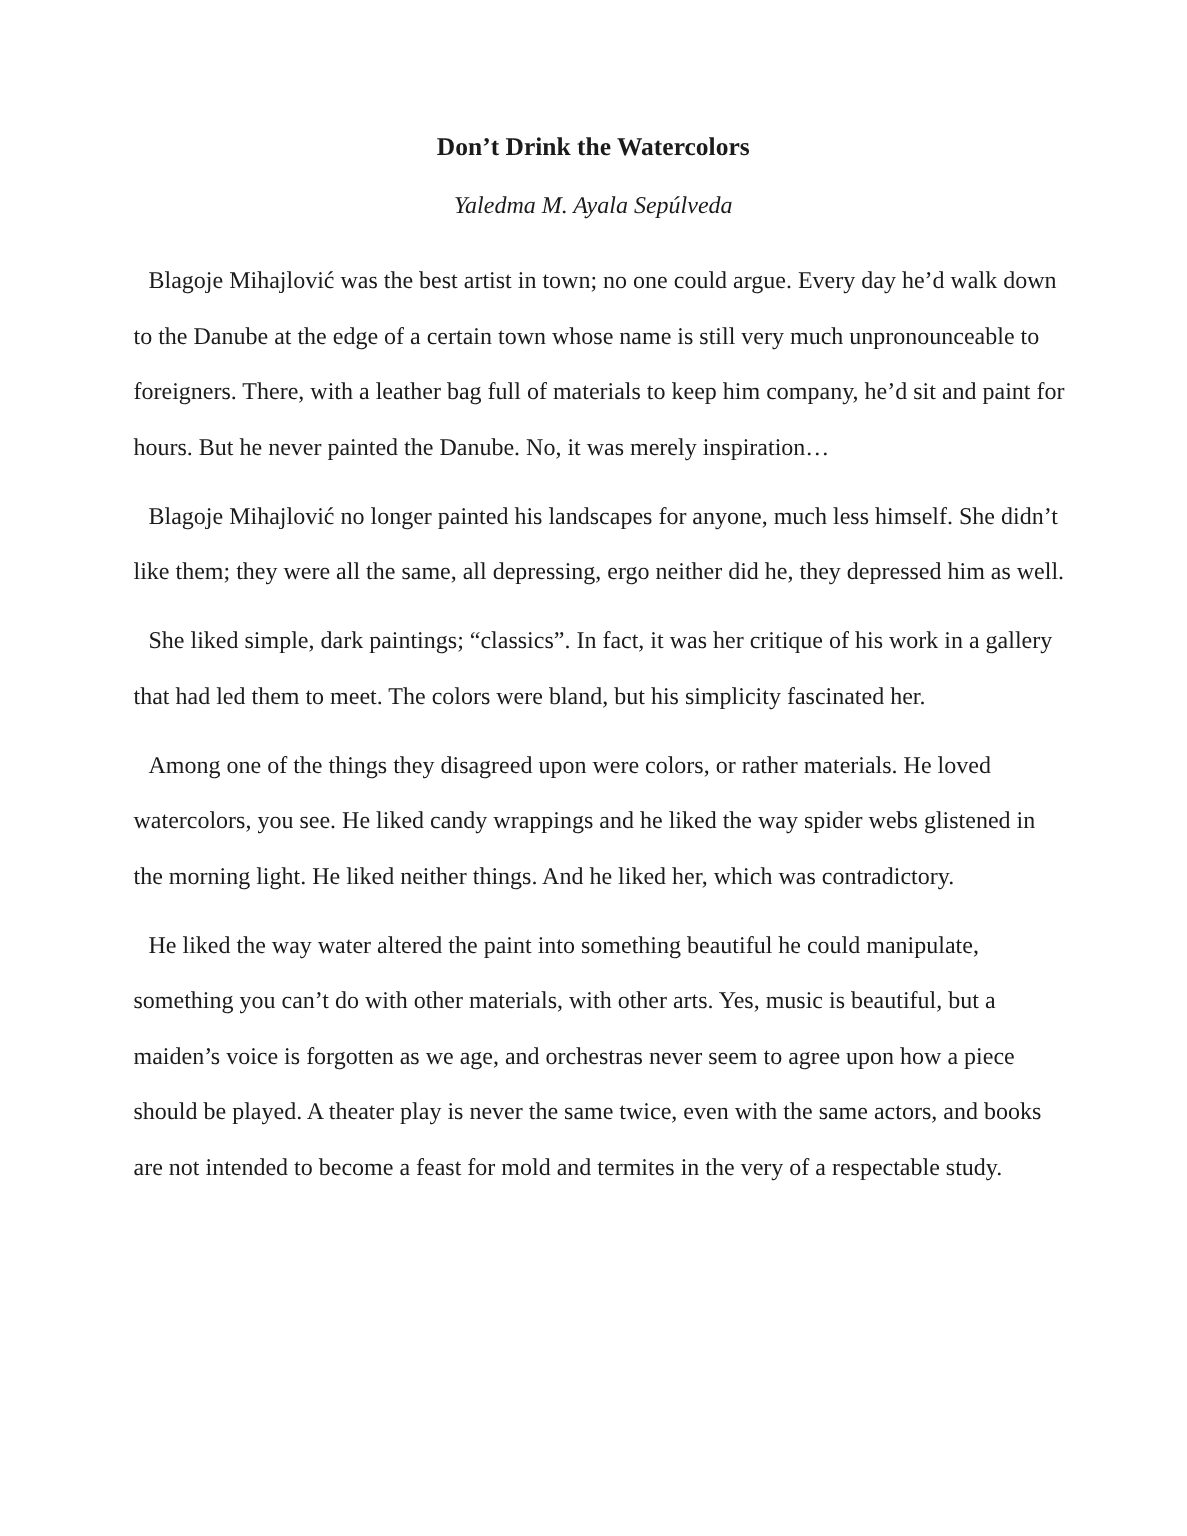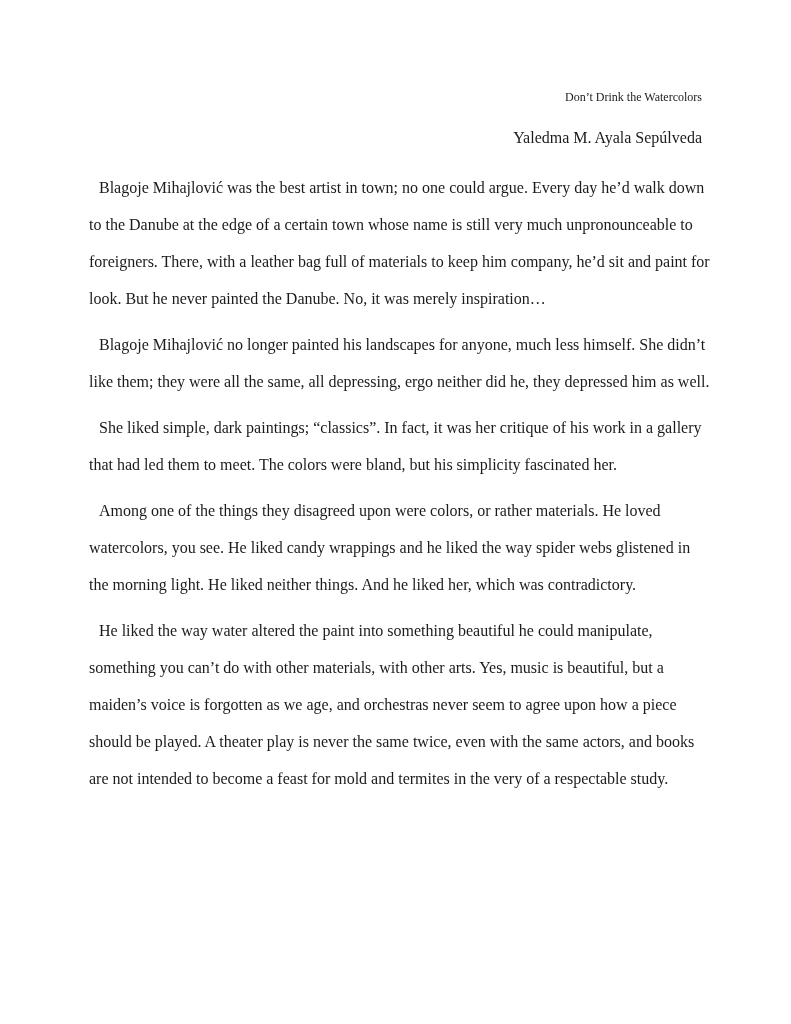--- a/index.html
+++ b/index.html
@@ -17,32 +17,33 @@
     font-size: 16px;
     overflow: hidden;
   }
   .content {
     position: absolute;
     left: 89px;
     top: 79px;
     width: 613px;
   }
   .title {
-    font-size: 12px;
-    font-weight: normal;
-    text-align: right;
+    font-size: 17px;
+    font-weight: bold;
+    text-align: center;
     line-height: 37px;
     margin: 0 0 3px 0;
     white-space: nowrap;
   }
   .author {
-    text-align: right;
+    text-align: center;
     line-height: 37px;
     margin: 0 0 13px 0;
     white-space: nowrap;
+    font-style: italic;
   }
   .paragraph {
     margin: 0 0 9px 0;
   }
   .line {
     line-height: 37px;
     white-space: nowrap;
   }
   .line.first {
     text-indent: 10px;
@@ -53,21 +54,21 @@
 
 <div class="page" style="background: rgb(255, 255, 255); color: rgb(27, 27, 27);">
   <div class="content">
     <h1 class="title">Don’t Drink the Watercolors</h1>
     <div class="author">Yaledma M. Ayala Sepúlveda</div>
     <div class="body" id="document-body">
         <div class="paragraph">
           <div class="line first">Blagoje Mihajlović was the best artist in town; no one could argue. Every day he’d walk down</div>
           <div class="line">to the Danube at the edge of a certain town whose name is still very much unpronounceable to</div>
           <div class="line">foreigners. There, with a leather bag full of materials to keep him company, he’d sit and paint for</div>
-          <div class="line">look. But he never painted the Danube. No, it was merely inspiration…</div>
+          <div class="line">hours. But he never painted the Danube. No, it was merely inspiration…</div>
         </div>
         <div class="paragraph">
           <div class="line first">Blagoje Mihajlović no longer painted his landscapes for anyone, much less himself. She didn’t</div>
           <div class="line">like them; they were all the same, all depressing, ergo neither did he, they depressed him as well.</div>
         </div>
         <div class="paragraph">
           <div class="line first">She liked simple, dark paintings; “classics”. In fact, it was her critique of his work in a gallery</div>
           <div class="line">that had led them to meet. The colors were bland, but his simplicity fascinated her.</div>
         </div>
         <div class="paragraph">

